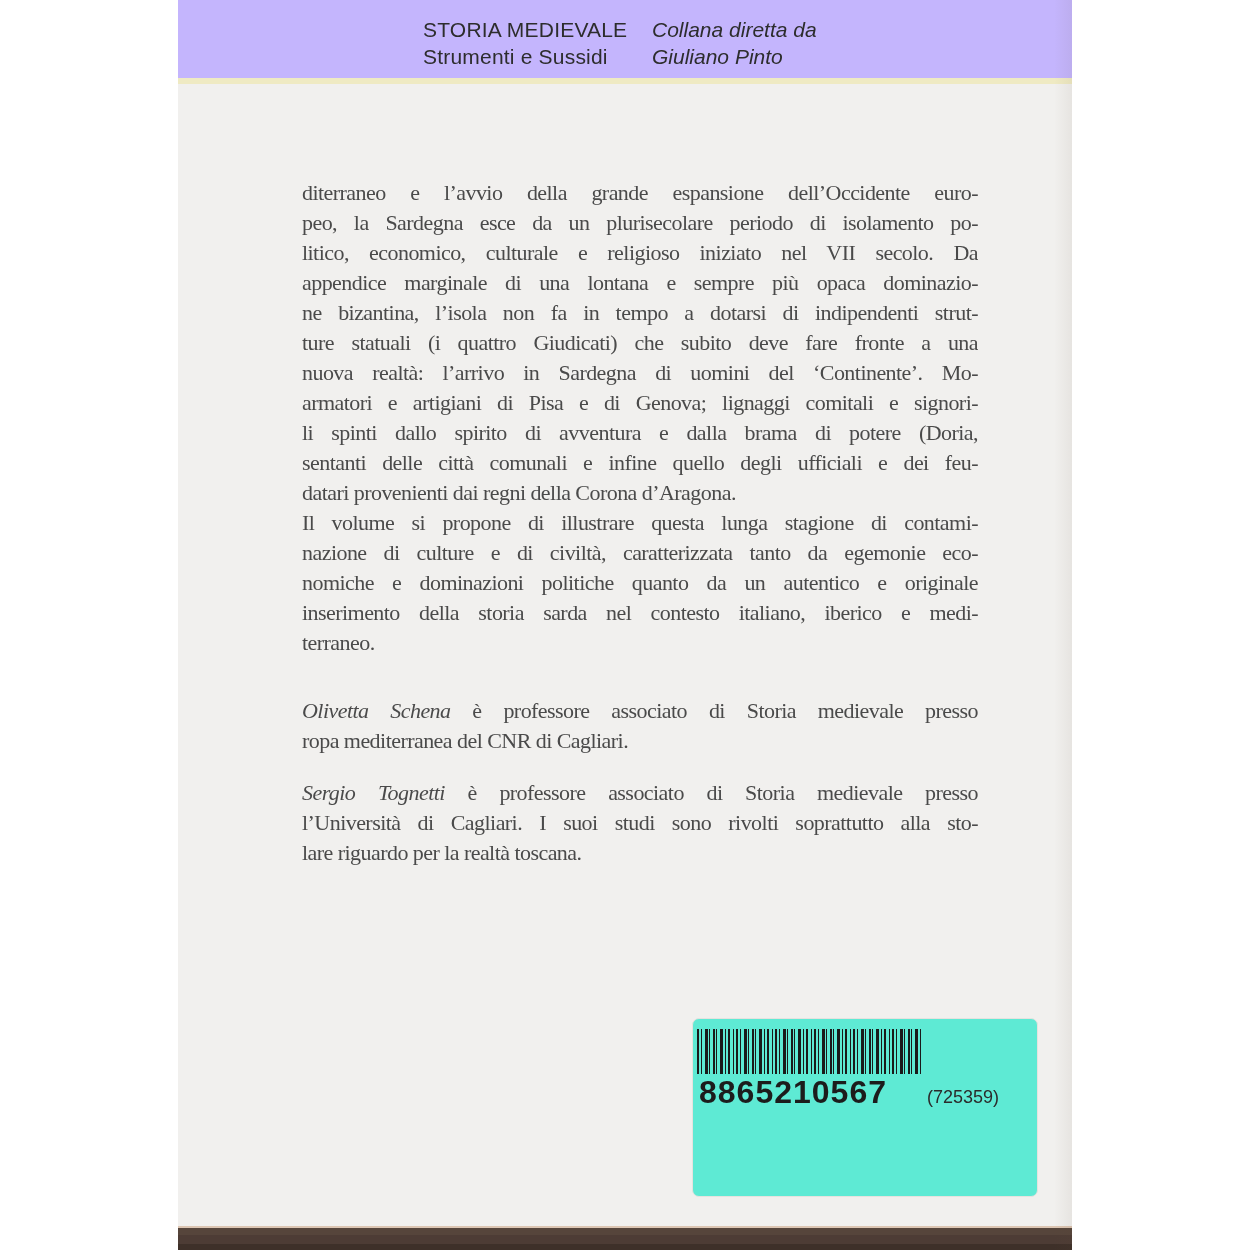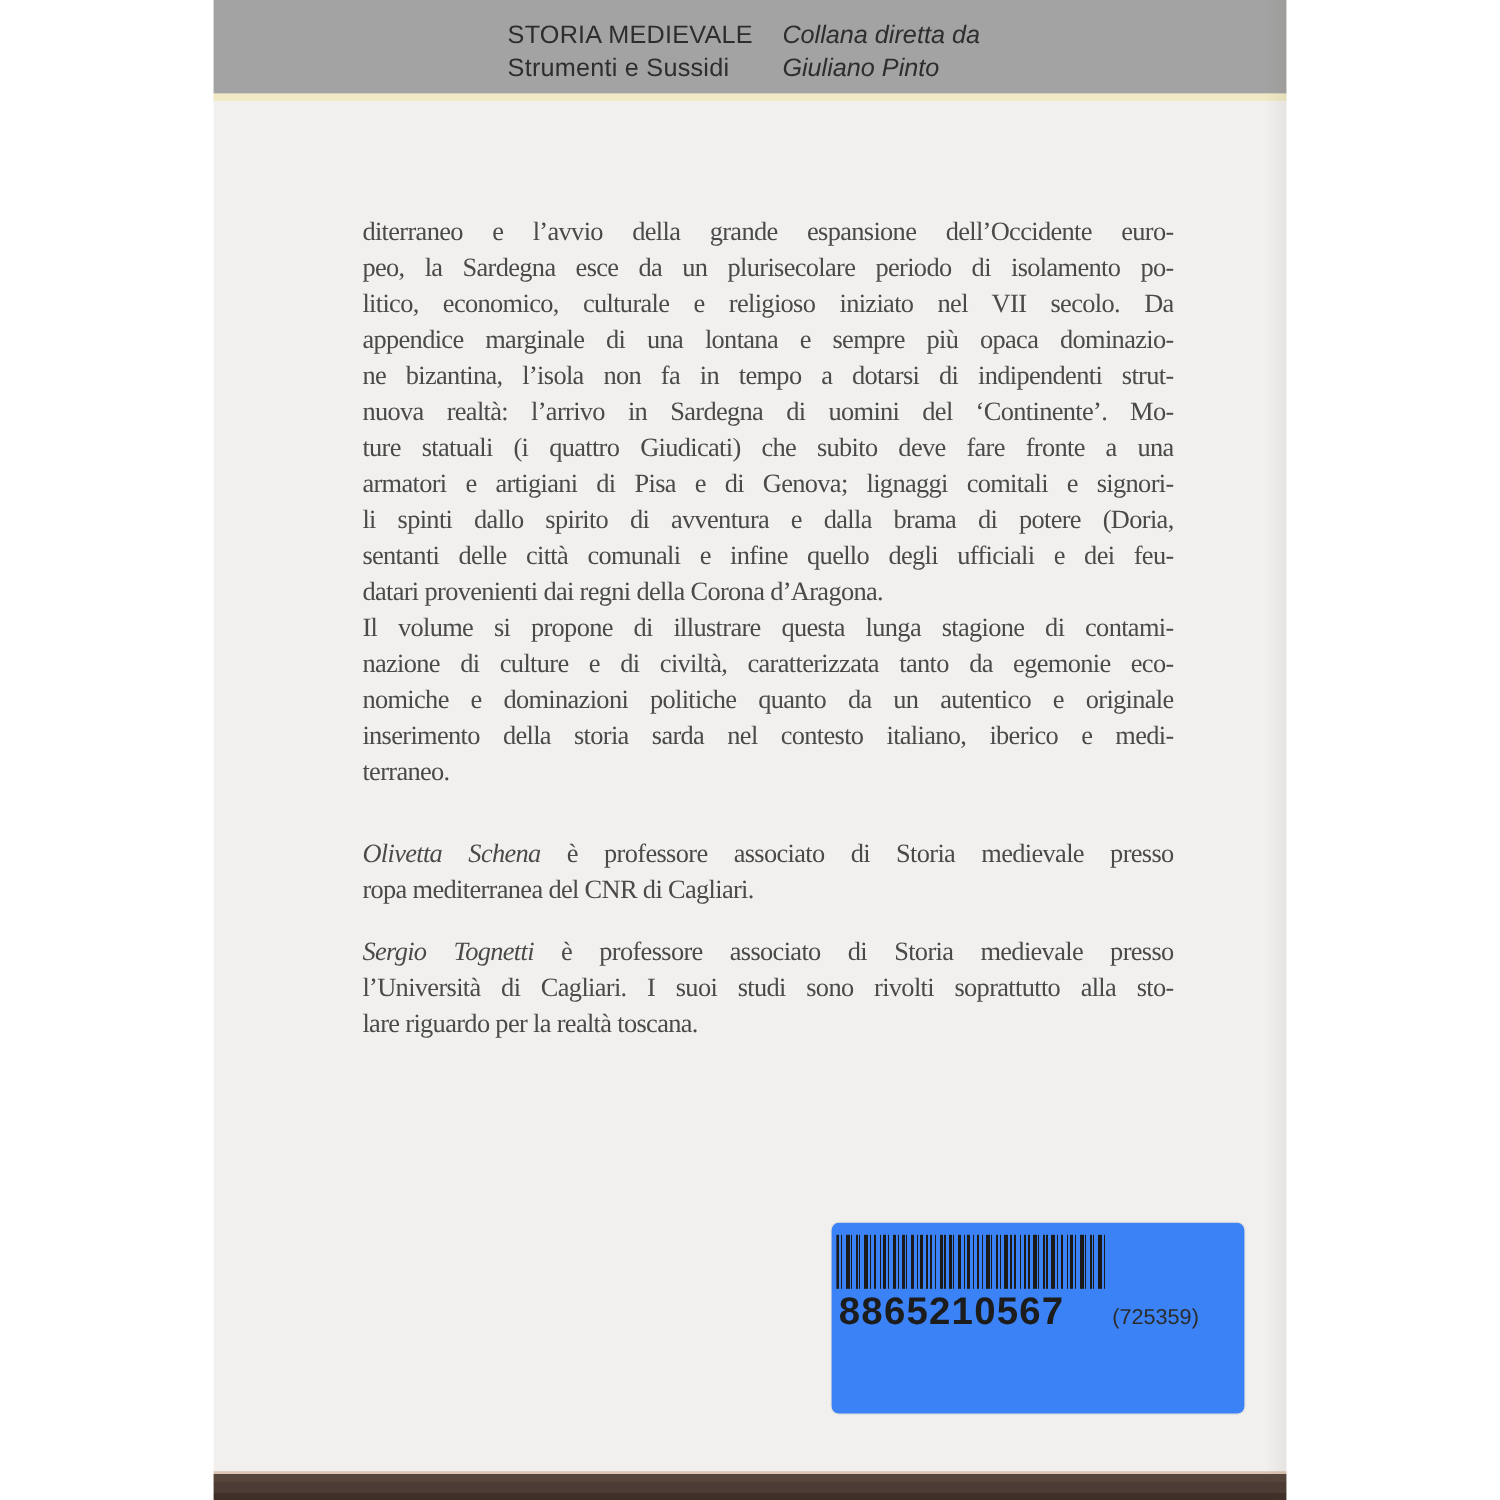--- a/index.html
+++ b/index.html
@@ -14,21 +14,21 @@
     background:#f1f0ee;
   }
   .book::after{
     content:"";position:absolute;top:0;right:0;width:18px;height:100%;
     background:linear-gradient(90deg, rgba(90,70,50,0) 0%, rgba(90,70,50,0.07) 100%);
     pointer-events:none;
   }
   
   .band-yellow{
     position:absolute;left:0;top:0;width:100%;height:78px;
-    background:#a3a3a3;
+    background:#c4b5fd;
   }
   .band-yellow::after{
     content:"";position:absolute;left:0;bottom:-6px;width:100%;height:6px;
     background:#efeac3;
   }
   .series-left{
     position:absolute;left:245px;top:16px;
     font-family:"Liberation Sans", sans-serif;
     font-size:21px;line-height:27px;color:#2d2d2d;letter-spacing:0.2px;
   }
@@ -44,22 +44,22 @@
     font-size:22px;line-height:30px;letter-spacing:-0.55px;
     color:#4a4a4a;
   }
   .line{display:block;height:30px;overflow:hidden;text-align:left;}
   .jl{text-align:justify;text-align-last:justify;}
   .it{font-style:italic;}
   .bio1{margin-top:38px;}
   .bio2{margin-top:22px;}
   
   .sticker{
-    position:absolute;left:514px;top:1018px;width:346px;height:161px;
-    background:#3b82f6;border:1px solid #e6e3df;border-radius:7px;
+    position:absolute;left:514px;top:1018px;width:346px;height:179px;
+    background:#5eead4;border:1px solid #e6e3df;border-radius:7px;
     box-sizing:border-box;
   }
   .barcode{
     position:absolute;left:4px;top:10px;width:226px;height:45px;
     background:repeating-linear-gradient(90deg,
       #1a1a1a 0 2px, transparent 2px 4px,
       #1a1a1a 4px 5px, transparent 5px 8px,
       #1a1a1a 8px 11px, transparent 11px 12px,
       #1a1a1a 12px 13px, transparent 13px 16px,
       #1a1a1a 16px 18px, transparent 18px 19px,
@@ -106,22 +106,22 @@
       <div>Giuliano Pinto</div>
     </div>
   </div>
 
   <div class="text-block">
     <div class="line jl">diterraneo e l’avvio della grande espansione dell’Occidente euro-</div>
     <div class="line jl">peo, la Sardegna esce da un plurisecolare periodo di isolamento po-</div>
     <div class="line jl">litico, economico, culturale e religioso iniziato nel VII secolo. Da</div>
     <div class="line jl">appendice marginale di una lontana e sempre più opaca dominazio-</div>
     <div class="line jl">ne bizantina, l’isola non fa in tempo a dotarsi di indipendenti strut-</div>
+    <div class="line jl">ture statuali (i quattro Giudicati) che subito deve fare fronte a una</div>
     <div class="line jl">nuova realtà: l’arrivo in Sardegna di uomini del ‘Continente’. Mo-</div>
-    <div class="line jl">ture statuali (i quattro Giudicati) che subito deve fare fronte a una</div>
     <div class="line jl">armatori e artigiani di Pisa e di Genova; lignaggi comitali e signori-</div>
     <div class="line jl">li spinti dallo spirito di avventura e dalla brama di potere (Doria,</div>
     <div class="line jl">sentanti delle città comunali e infine quello degli ufficiali e dei feu-</div>
     <div class="line">datari provenienti dai regni della Corona d’Aragona.</div>
     <div class="line jl">Il volume si propone di illustrare questa lunga stagione di contami-</div>
     <div class="line jl">nazione di culture e di civiltà, caratterizzata tanto da egemonie eco-</div>
     <div class="line jl">nomiche e dominazioni politiche quanto da un autentico e originale</div>
     <div class="line jl">inserimento della storia sarda nel contesto italiano, iberico e medi-</div>
     <div class="line">terraneo.</div>
 

